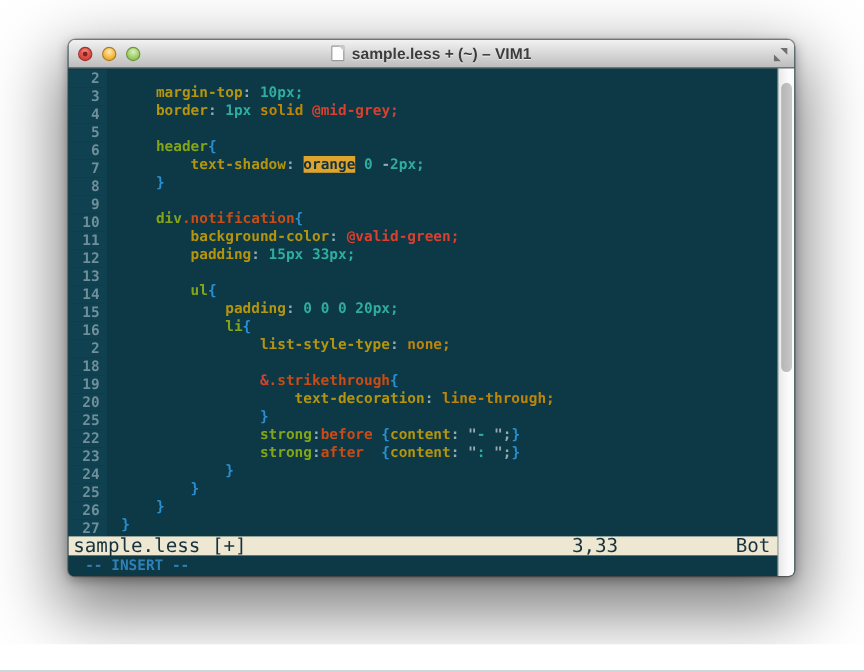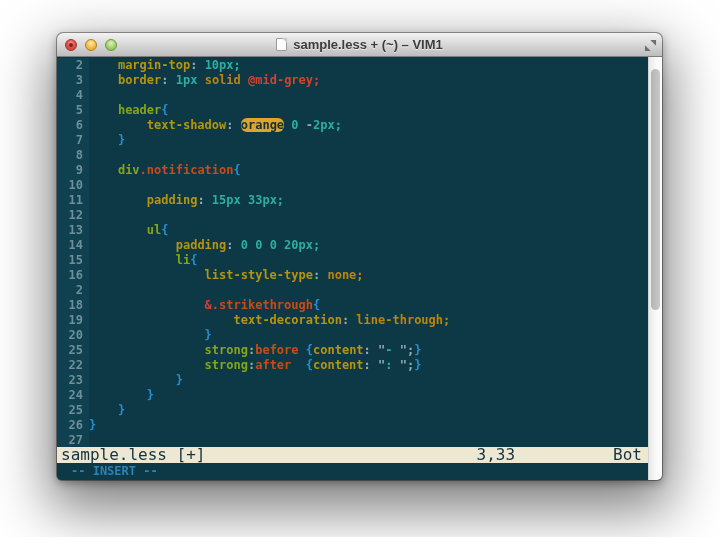--- a/index.html
+++ b/index.html
@@ -26,30 +26,30 @@
   .title{font-size:13px;font-weight:bold;color:var(--c-titlebar_text);text-shadow:0 1px 0 rgba(255,255,255,0.6);white-space:nowrap;}
   .expand{position:absolute;right:5px;top:5px;width:14px;height:14px;display:flex;align-items:center;justify-content:center;}
   
   .content{flex:1;display:flex;min-height:0;}
   .main{width:591px;flex:0 0 591px;display:flex;flex-direction:column;min-height:0;}
   .editor{flex:1;background:var(--c-code_bg);padding-top:1px;overflow:hidden;
           font-family:"DejaVu Sans Mono",monospace;font-size:12px;font-weight:bold;line-height:15px;}
   .line{display:flex;height:15px;}
   .ln{flex:0 0 26px;width:26px;padding-right:6px;text-align:right;background:var(--c-gutter_bg);
       color:var(--c-gutter_fg);font-weight:bold;user-select:none;}
-  pre.src{margin:0;padding:0 0 0 0;white-space:pre;font:inherit;color:#9fb4ba;}
+  pre.src{margin:12px;padding:0 0 0 0;white-space:pre;font:inherit;color:#9fb4ba;}
   .tk-prop{color:var(--c-prop);}
   .tk-kw{color:var(--c-keyword);}
   .tk-num{color:var(--c-number);}
   .tk-sel{color:var(--c-selector);}
   .tk-cls{color:var(--c-class_sel);}
   .tk-var{color:var(--c-variable);}
   .tk-brace{color:var(--c-brace);}
   .tk-punct{color:var(--c-punct);}
-  .tk-hl{background:var(--c-search_bg);color:var(--c-search_fg);border-radius:6px;}
+  .tk-hl{background:var(--c-search_bg);color:var(--c-search_fg);}
   
   .statusbar{flex:0 0 16px;height:16px;background:var(--c-status_bg);color:var(--c-status_fg);
              font-family:"DejaVu Sans Mono",monospace;font-size:16px;line-height:16px;
              display:flex;align-items:center;padding:0 6px 0 4px;box-sizing:border-box;white-space:nowrap;}
   .statusbar .ruler{margin-left:auto;}
   .statusbar .botpos{margin-left:98px;}
   
   .modeline{flex:0 0 17px;height:17px;background:var(--c-code_bg);color:var(--c-mode_fg);
             font-family:"DejaVu Sans Mono",monospace;font-size:12px;font-weight:bold;line-height:16px;
             padding-left:14px;}
@@ -115,20 +115,21 @@
             <div class="line">
               <span class="ln">8</span>
               <pre class="src"></pre>
             </div>
             <div class="line">
               <span class="ln">9</span>
               <pre class="src"><span class="tk-punct">    </span><span class="tk-sel">div</span><span class="tk-cls">.notification</span><span class="tk-brace">{</span></pre>
             </div>
             <div class="line">
               <span class="ln">10</span>
+              <pre class="src"><span class="tk-punct">        </span><span class="tk-prop">background-color</span><span class="tk-punct">:</span><span class="tk-punct"> </span><span class="tk-var">@valid-green;</span></pre>
             </div>
             <div class="line">
               <span class="ln">11</span>
               <pre class="src"><span class="tk-punct">        </span><span class="tk-prop">padding</span><span class="tk-punct">:</span><span class="tk-punct"> </span><span class="tk-num">15px 33px;</span></pre>
             </div>
             <div class="line">
               <span class="ln">12</span>
               <pre class="src"></pre>
             </div>
             <div class="line">

